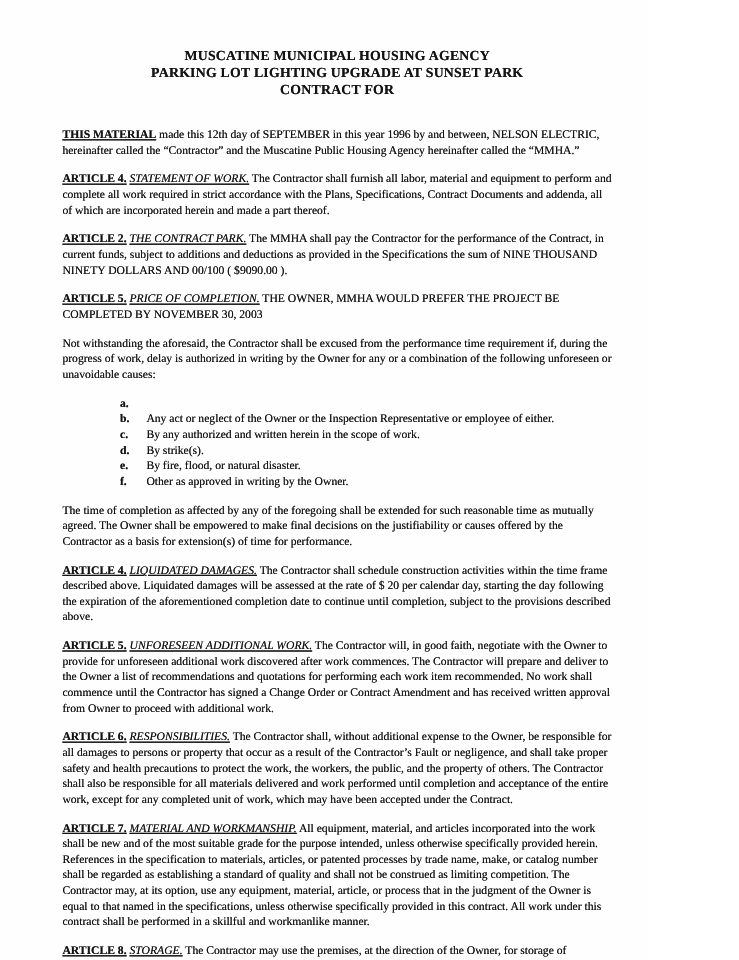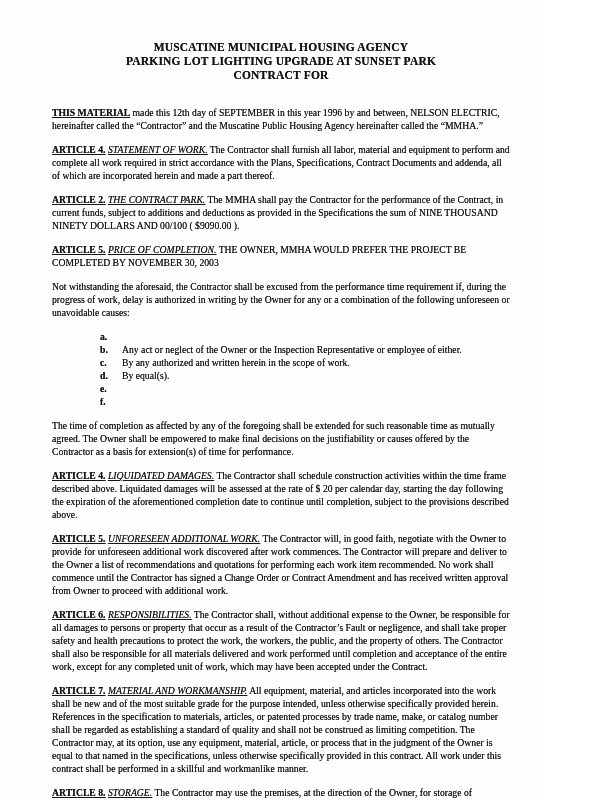--- a/index.html
+++ b/index.html
@@ -89,27 +89,29 @@
     <div class="cause-row">
         <span class="cause-letter">b.</span>
         <span class="cause-text">Any act or neglect of the Owner or the Inspection Representative or employee of either.</span>
       </div>
     <div class="cause-row">
         <span class="cause-letter">c.</span>
         <span class="cause-text">By any authorized and written herein in the scope of work.</span>
       </div>
     <div class="cause-row">
         <span class="cause-letter">d.</span>
-        <span class="cause-text">By equal(s).</span>
+        <span class="cause-text">By strike(s).</span>
       </div>
     <div class="cause-row">
         <span class="cause-letter">e.</span>
+        <span class="cause-text">By fire, flood, or natural disaster.</span>
       </div>
     <div class="cause-row">
         <span class="cause-letter">f.</span>
+        <span class="cause-text">Other as approved in writing by the Owner.</span>
       </div>
   </div>
 
   <p class="para"><span>The time of completion as affected by any of the foregoing shall be extended for such reasonable time as mutually agreed.  The Owner shall be empowered to make final decisions on the justifiability or causes offered by the Contractor as a basis for extension(s) of time for performance.</span></p>
 
   <p class="para"><span class="bu">ARTICLE 4.</span> <span class="u">LIQUIDATED DAMAGES.</span> <span>The Contractor shall schedule construction activities within the time frame described above.  Liquidated damages will be assessed at the rate of $ 20 per calendar day, starting the day following the expiration of the aforementioned completion date to continue until completion, subject to the provisions described above.</span></p>
 
   <p class="para"><span class="bu">ARTICLE 5.</span> <span class="u">UNFORESEEN ADDITIONAL WORK.</span> <span>The Contractor will, in good faith, negotiate with the Owner to provide for unforeseen additional work discovered after work commences. The Contractor will prepare and deliver to the Owner a list of recommendations and quotations for performing each work item recommended.  No work shall commence until the Contractor has signed a Change Order or Contract Amendment and has received written approval from Owner to proceed with additional work.</span></p>
 
   <p class="para"><span class="bu">ARTICLE 6.</span> <span class="u">RESPONSIBILITIES.</span> <span>The Contractor shall, without additional expense to the Owner, be responsible for all damages to persons or property that occur as a result of the Contractor’s Fault or negligence, and shall take proper safety and health precautions to protect the work, the workers, the public, and the property of others.  The Contractor shall also be responsible for all materials delivered and work performed until completion and acceptance of the entire work, except for any completed unit of work, which may have been accepted under the Contract.</span></p>

